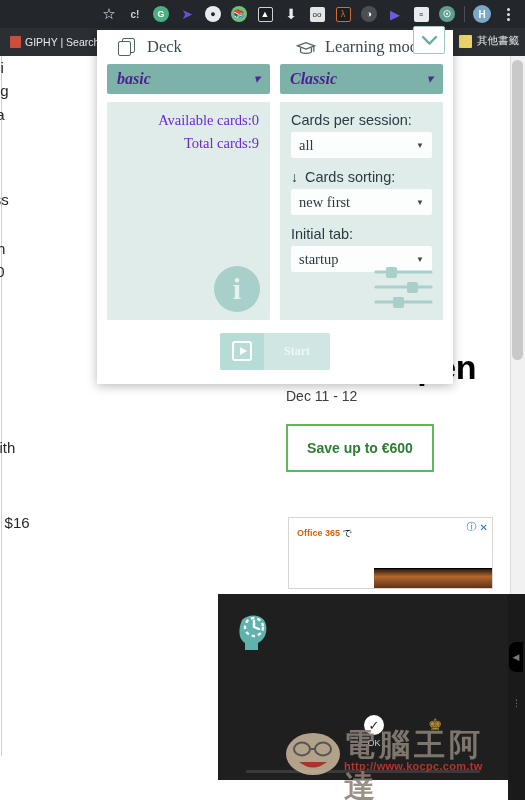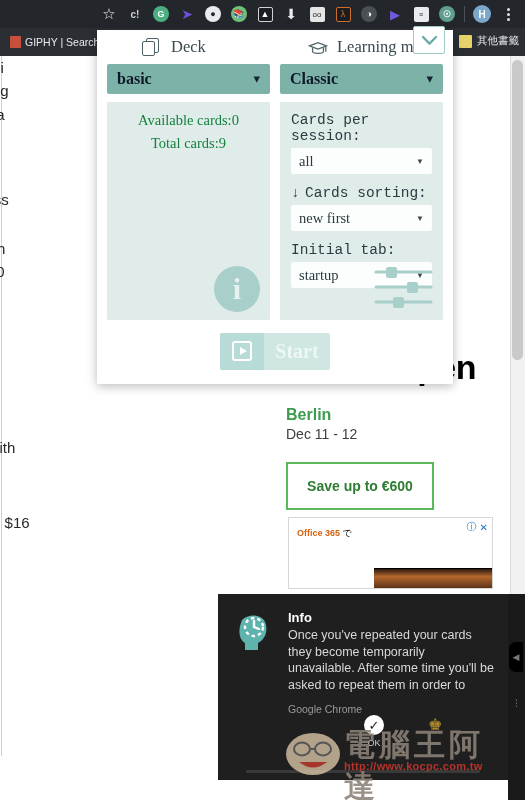--- a/index.html
+++ b/index.html
@@ -95,21 +95,21 @@
 
   
   .pg-scroll-track { position:absolute; right:0; top:0; width:15px; height:744px; background:#f1f1f1; border-left:1px solid #dcdcdc; }
   .pg-scroll-thumb { position:absolute; right:2px; top:4px; width:11px; height:300px; background:#c9c9c9; border-radius:6px; }
 
   
   .popup {
     position:absolute; left:97px; top:30px; width:356px; height:354px;
     background:#ffffff; box-shadow:0 2px 10px rgba(0,0,0,.28);
   }
-  .popup-head { display:flex; height:34px; align-items:center;padding-left:24px; }
+  .popup-head { display:flex; height:34px; align-items:center; }
   .ph-col { width:50%; display:flex; align-items:center; gap:9px; padding-left:21px; }
   .ph-label { font-family:"Liberation Serif", serif; font-size:16.5px; color:#3a4a50; }
   .ph-icon { width:20px; height:19px; position:relative; flex:none; }
 
   
   .deck-back { position:absolute; left:4px; top:0; width:13px; height:15px;
                border:1.6px solid #4f6268; border-radius:2px; background:#fff; }
   .deck-front { position:absolute; left:0; top:3px; width:13px; height:15px;
                 border:1.6px solid #4f6268; border-radius:2px; background:#fff; }
 
@@ -120,36 +120,36 @@
     position:absolute; right:8px; top:-4px; width:32px; height:28px;
     border:1.5px solid #9ec9c5; background:#fff;
     display:flex; align-items:center; justify-content:center;
     border-radius:2px;
   }
 
   .popup-body { display:flex; padding:0 10px; gap:10px; }
   .col { width:50%; }
 
   .sel-main {
-    background:#7cb2a8; color:#0f172a;
+    background:#7cb2a8; color:#4c1d95;
     font-family:"Liberation Serif", serif; font-weight:bold; font-size:16px;
     height:30px; display:flex; align-items:center; justify-content:space-between;
-    padding:0 10px; border-radius:2px;
+    padding:0 10px; border-radius:2px;font-style:italic;
   }
   .sel-main .cv { font-size:13px; font-weight:normal; opacity:.92; }
 
   .panel {
     background:#dfecea; margin-top:8px; padding:10px 11px 12px 11px;
     height:218px; position:relative; border-radius:1px;
   }
-  .kv { display:flex; justify-content:center; align-items:baseline;
-        font-family:"Liberation Serif", serif; font-size:14.5px; color:#15803d; margin-bottom:6px; }
+  .kv { display:flex; justify-content:flex-end; align-items:baseline;
+        font-family:"Liberation Serif", serif; font-size:14.5px; color:#6d28d9; margin-bottom:6px; }
   .kv .v { font-size:14.5px; }
 
-  .field-label { font-family:Liberation Mono, monospace; font-size:14.5px; color:#2b3b42; margin-bottom:4px; }
+  .field-label { font-family:Liberation Sans, sans-serif; font-size:14.5px; color:#2b3b42; margin-bottom:4px; }
   .field-label.indent { padding-left:14px; position:relative; }
   .arrow-down { position:absolute; left:0; top:0px; font-size:14px; color:#2b3b42; }
   .sel-white {
     background:#fcfdfd; height:26px; border-radius:2px;
     display:flex; align-items:center; justify-content:space-between;
     padding:0 8px; font-family:"Liberation Serif", serif; font-size:14.5px; color:#2a3a40;
     margin-bottom:11px;
   }
   .sel-white .cv { font-size:8px; color:#3a4a50; }
 
@@ -167,21 +167,21 @@
     border-radius:2px; height:37px; width:110px; overflow:hidden;
   }
   .start-ic { width:44px; height:37px; background:#b7dbd7;
               display:flex; align-items:center; justify-content:center; }
   .play-box { width:20px; height:20px; border:2.2px solid #fff; border-radius:3px;
               display:flex; align-items:center; justify-content:center; }
   .play-tri { width:0; height:0; border-left:7px solid #fff;
               border-top:4.5px solid transparent; border-bottom:4.5px solid transparent;
               margin-left:2px; }
   .start-lb { flex:1; text-align:center; color:#eef7f6;
-              font-family:"Liberation Serif", serif; font-weight:bold; font-size:20px; }
+              font-family:"Liberation Serif", serif; font-weight:bold; font-size:12px; }
 
   
   .toast {
     position:absolute; left:218px; top:594px; width:290px; height:186px;
     background:#1f1f1f; color:#e8e8e8; padding:16px 14px 0 14px;
   }
   .toast-inner { display:flex; gap:12px; }
   .toast-ic { width:44px; height:44px; flex:none; }
   .toast-title { font-size:13px; font-weight:bold; color:#fff; margin-bottom:2px; }
   .toast-body { font-size:12.5px; line-height:1.33; color:#d8d8d8; }
@@ -307,21 +307,20 @@
     <div class="right-col">
       <div class="rc-h1" style="margin-top:194px;">
         <span class="green">rlin</span>
       </div>
       <div class="rc-h1" style="margin-top:26px;">
         <span>n</span>
       </div>
       <div class="rc-h1" style="margin-top:0px;">
         <span>is now open</span>
       </div>
-      <div class="rc-city">Berlin</div>
       <div class="rc-date">Dec 11 - 12</div>
       <div class="rc-cta">Save up to €600</div>
     </div>
 
     <div class="ms-ad">
       <div class="ms-adctl">
         <span>ⓘ</span>
         <span>✕</span>
       </div>
       <div class="ms-sub">
@@ -434,25 +433,20 @@
     </div>
   </div>
 
   <div class="toast">
     <div class="toast-inner">
       <svg class="toast-ic" viewBox="0 0 44 44">
         <path d="M10 10 C17 3 32 4 34 15 C36 25 30 31 26 33 L26 40 L13 40 L13 33 C8 30 5 22 10 10 Z" fill="#5fb3ad"></path>
         <circle cx="22" cy="17" r="9" fill="none" stroke="#ffffff" stroke-width="2.4" stroke-dasharray="3.5 3"></circle>
         <path d="M22 11 L22 17 L27 19" fill="none" stroke="#ffffff" stroke-width="2.4" stroke-linecap="round"></path>
       </svg>
-      <div style="flex:1;">
-        <div class="toast-title">Info</div>
-        <div class="toast-body">Once you've repeated your cards they become temporarily unavailable. After some time you'll be asked to repeat them in order to</div>
-        <div class="toast-src">Google Chrome</div>
-      </div>
     </div>
     <div class="toast-ok">
       <div class="ok-check">✓</div>
       <div class="ok-lb">OK</div>
     </div>
     <div class="toast-bottombar"></div>
   </div>
 
   <div class="wm">
     <svg class="wm-face" viewBox="0 0 62 48">

